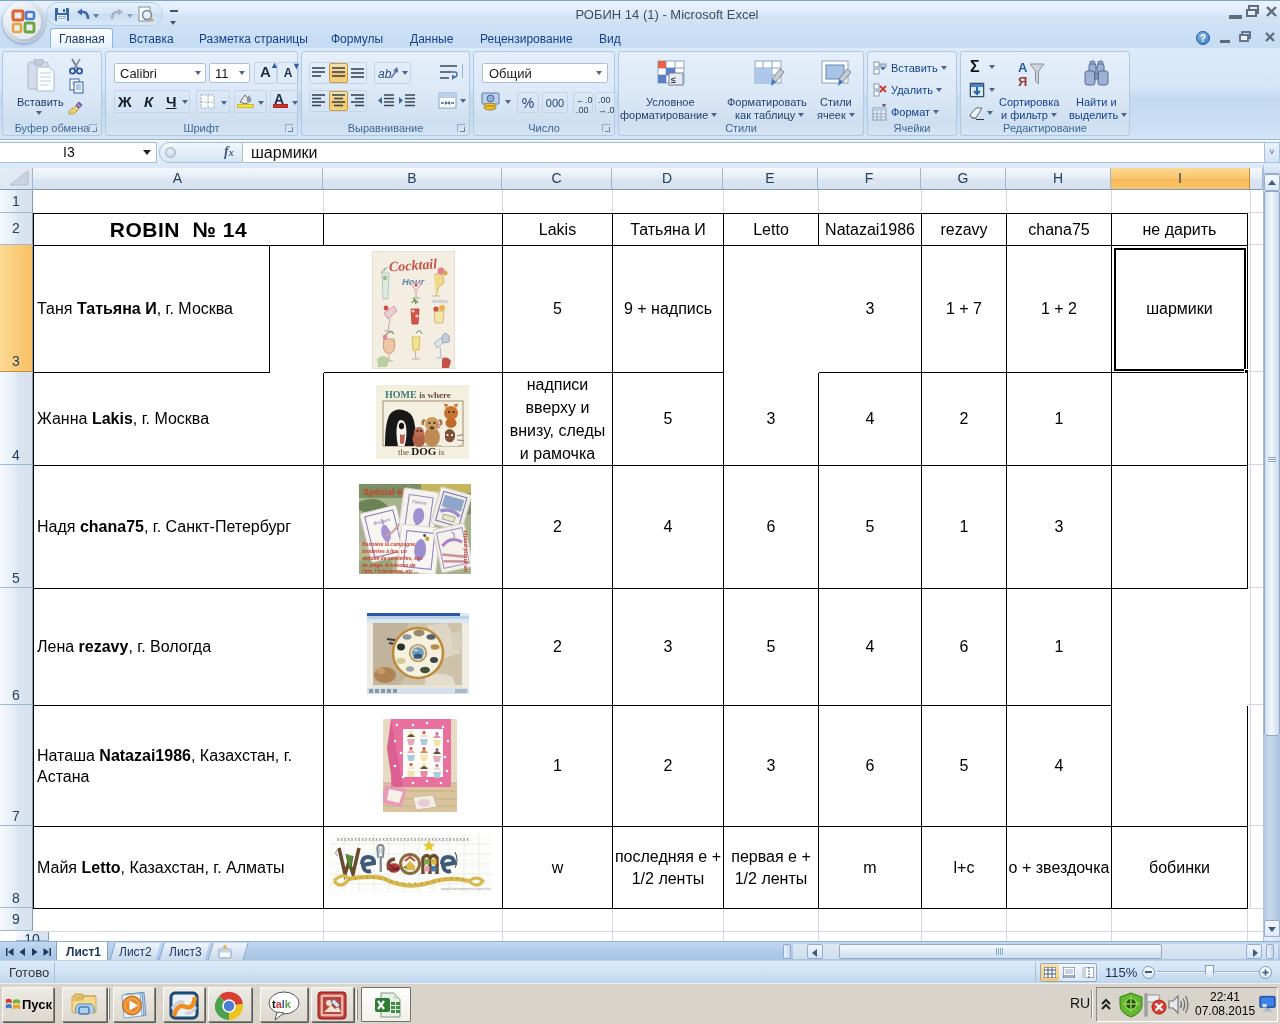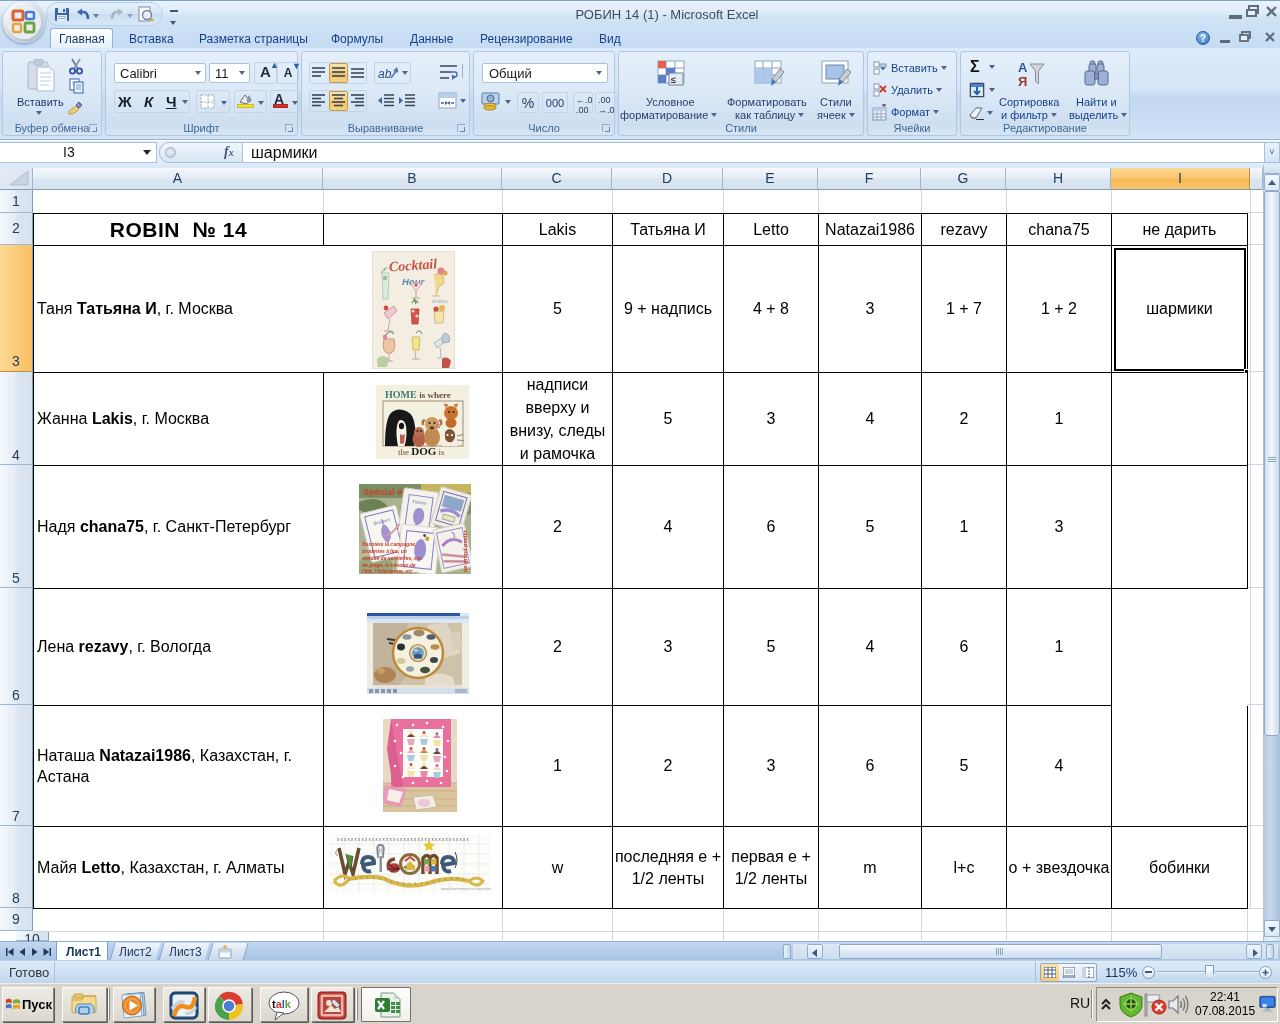--- a/index.html
+++ b/index.html
@@ -539,25 +539,24 @@
     <div class="cell" style="left:0;top:0;width:290px;height:32px;font-size:21px;font-weight:bold;letter-spacing:.5px;">ROBIN&nbsp; № 14</div>
     <div class="cell" style="left:290px;top:0;width:179px;height:32px;"></div>
     <div class="cell" style="left:469px;top:0;width:110px;height:32px;">Lakis</div>
     <div class="cell" style="left:579px;top:0;width:111px;height:32px;">Татьяна И</div>
     <div class="cell" style="left:690px;top:0;width:95px;height:32px;">Letto</div>
     <div class="cell" style="left:785px;top:0;width:103px;height:32px;">Natazai1986</div>
     <div class="cell" style="left:888px;top:0;width:85px;height:32px;">rezavy</div>
     <div class="cell" style="left:973px;top:0;width:105px;height:32px;">chana75</div>
     <div class="cell" style="left:1078px;top:0;width:136px;height:32px;font-weight:normal;">не дарить</div>
 
-    <div class="cell acell" style="left:0;top:32px;width:338px;height:127px;">Таня&nbsp;<b>Татьяна И</b>, г. Москва</div>
+    <div class="cell acell" style="left:0;top:32px;width:236px;height:127px;">Таня&nbsp;<b>Татьяна И</b>, г. Москва</div>
     <div class="cell" style="left:290px;top:32px;width:179px;height:127px;"></div>
     <div class="cell" style="left:469px;top:32px;width:110px;height:127px;">5</div>
     <div class="cell" style="left:579px;top:32px;width:111px;height:127px;">9 + надпись</div>
-    <div class="cell" style="left:690px;top:32px;width:95px;height:127px;">4 + 8</div>
     <div class="cell" style="left:785px;top:32px;width:103px;height:127px;">3</div>
     <div class="cell" style="left:888px;top:32px;width:85px;height:127px;">1 + 7</div>
     <div class="cell" style="left:973px;top:32px;width:105px;height:127px;">1 + 2</div>
     <div class="cell" style="left:1078px;top:32px;width:136px;height:127px;">шармики</div>
 
     <div class="abs" style="left:1080px;top:34px;width:132px;height:123px;border:2px solid #000;"></div>
     <div class="abs" style="left:1210px;top:155px;width:5px;height:5px;background:#000;border:1px solid #fff;"></div>
 
     <div class="cell acell" style="left:0;top:159px;width:290px;height:93px;">Жанна&nbsp;<b>Lakis</b>, г. Москва</div>
     <div class="cell" style="left:290px;top:159px;width:179px;height:93px;"></div>

